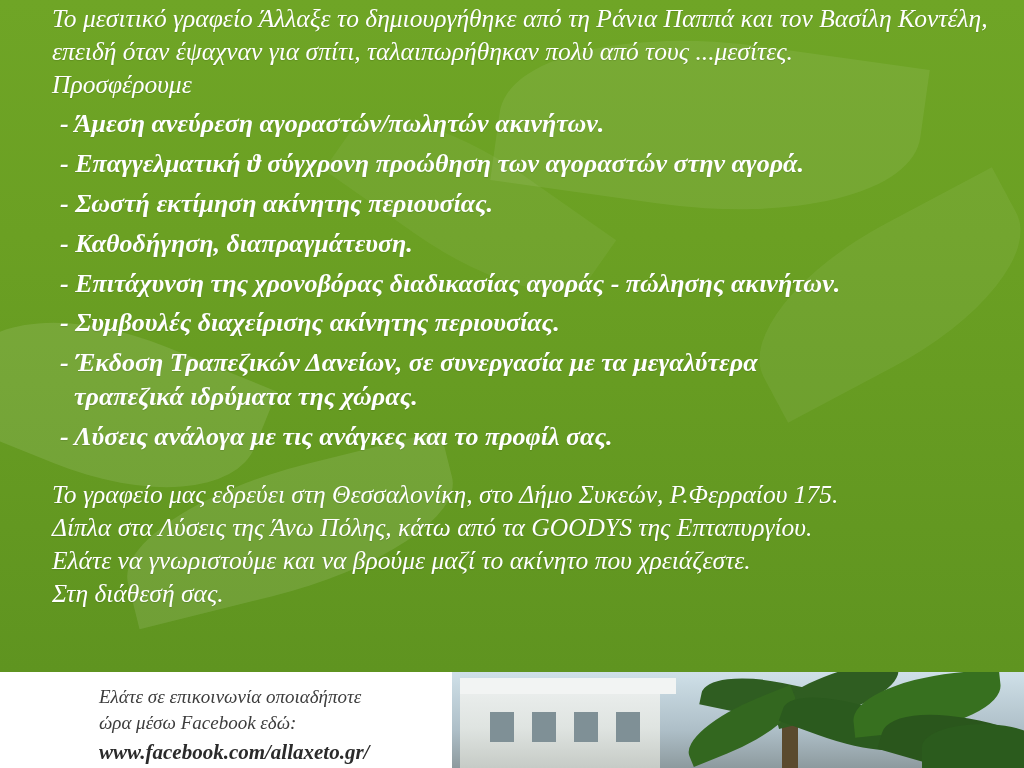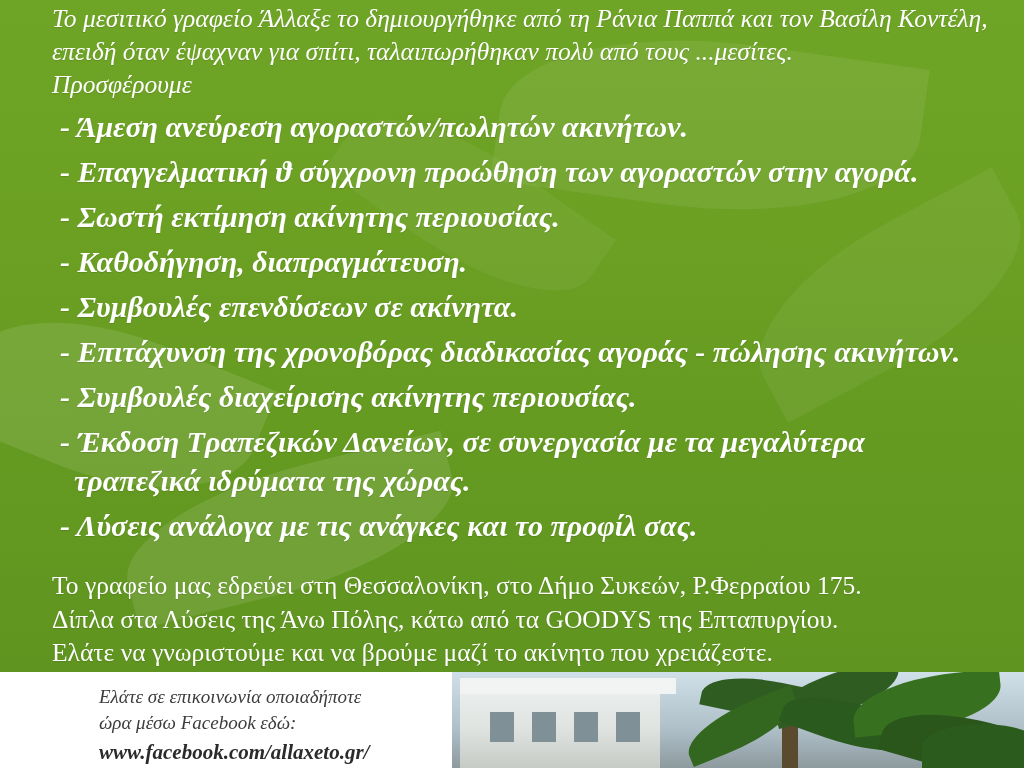--- a/index.html
+++ b/index.html
@@ -64,28 +64,29 @@
   .bullets {
     margin: 6px 0 4px 0;
     padding: 0;
     list-style: none;
   }
   .bullets li {
     font-weight: bold;
     font-style: italic;
     margin: 0 0 6px 0;
     padding-left: 8px;
-    font-size: 30px;
+    font-size: 26px;
     line-height: 1.30;
   }
   .bullets li .cont {
     display: block;
     padding-left: 14px;
   }
   .closing {
+    font-style: italic;
     margin-top: 24px;
   }
   .closing div {
     margin-bottom: 0;
   }
 
   
   .footer {
     position: absolute;
     left: 0;
@@ -193,23 +194,20 @@
           <span>- Άμεση ανεύρεση αγοραστών/πωλητών ακινήτων.</span>
         </li>
         <li>
           <span>- Επαγγελματική ϑ σύγχρονη προώθηση των αγοραστών στην αγορά.</span>
         </li>
         <li>
           <span>- Σωστή εκτίμηση ακίνητης περιουσίας.</span>
         </li>
         <li>
           <span>- Καθοδήγηση, διαπραγμάτευση.</span>
-        </li>
-        <li>
-          <span>- Συμβουλές επενδύσεων σε ακίνητα.</span>
         </li>
         <li>
           <span>- Επιτάχυνση της χρονοβόρας διαδικασίας αγοράς - πώλησης ακινήτων.</span>
         </li>
         <li>
           <span>- Συμβουλές διαχείρισης ακίνητης περιουσίας.</span>
         </li>
         <li>
           <span>- Έκδοση Τραπεζικών Δανείων, σε συνεργασία με τα μεγαλύτερα</span>
           <span class="cont">τραπεζικά ιδρύματα της χώρας.</span>

